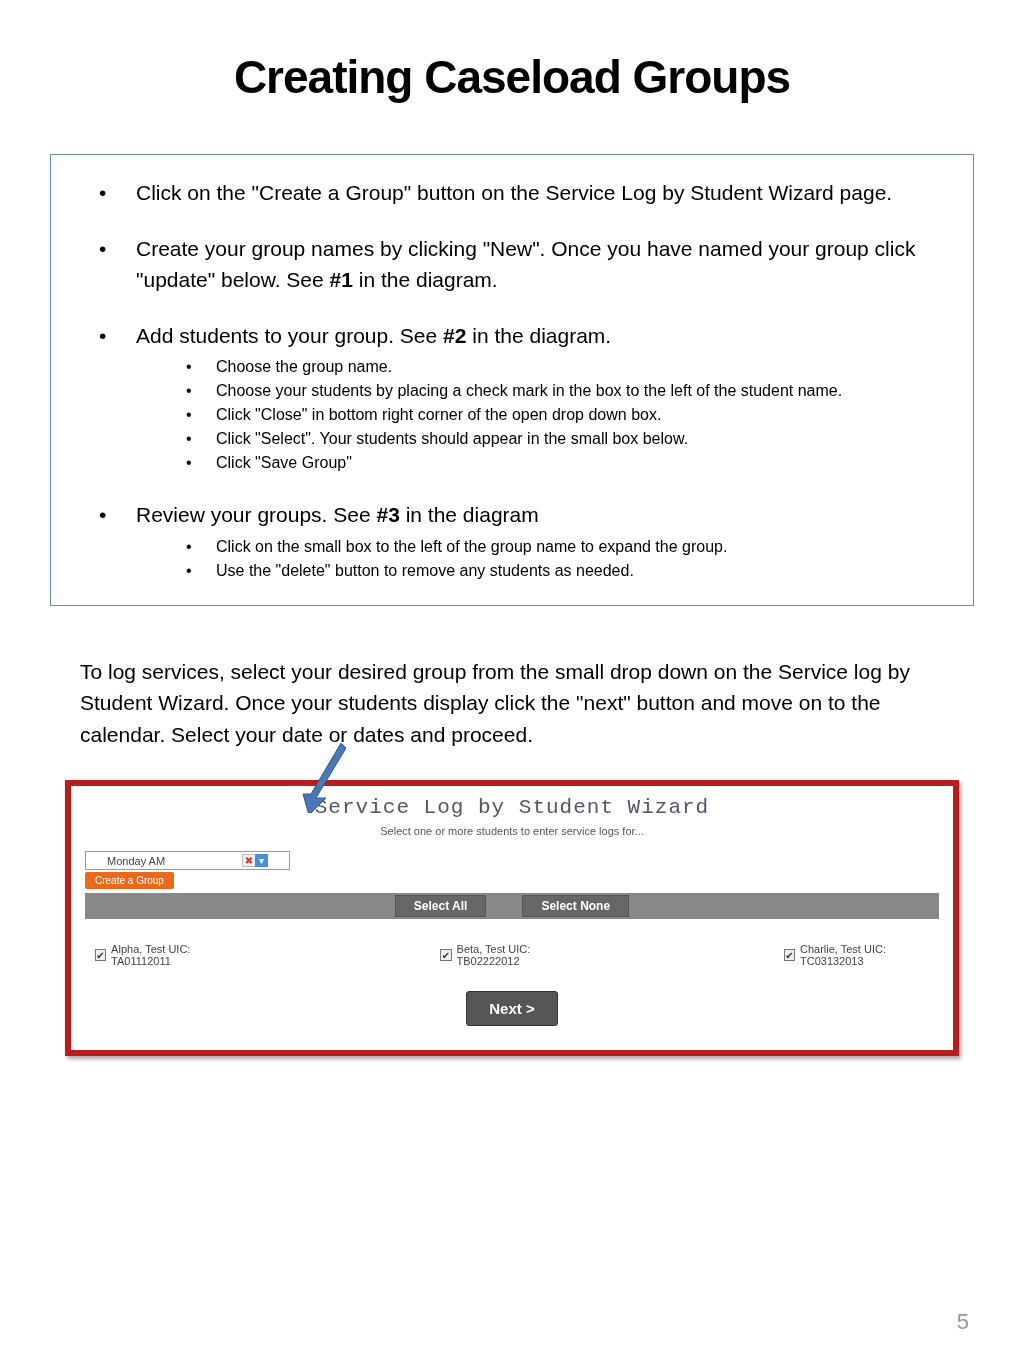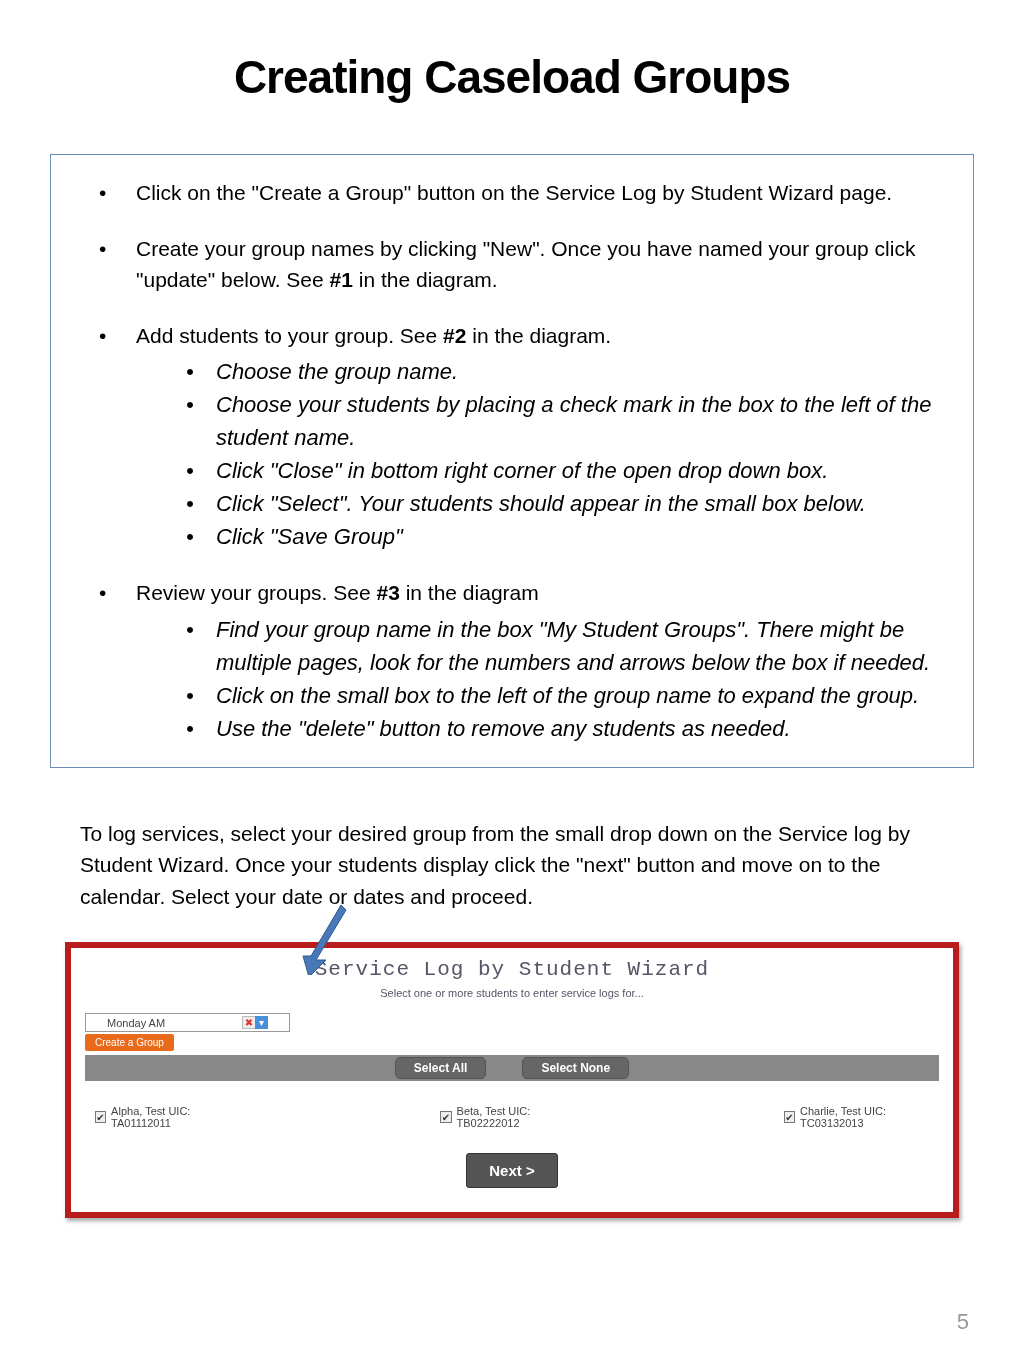--- a/index.html
+++ b/index.html
@@ -34,25 +34,24 @@
   .box > ul > li:last-child { margin-bottom: 0; margin-top: 16px; }
   .box > ul > li::before {
     content: "•";
     position: absolute;
     left: 18px;
     top: 0;
     font-size: 21px;
   }
   .box ul ul { margin-top: 4px; }
   .box ul ul li {
-    font-size: 22px;
+    font-size: 16px;
     line-height: 1.5;
     position: relative;
     padding-left: 80px;
-    font-style: italic;
   }
   .box ul ul li::before {
     content: "•";
     position: absolute;
     left: 50px;
     top: 0;
   }
   .bold { font-weight: 900; }
   .para {
     font-size: 21px;
@@ -123,21 +122,21 @@
     align-items: center;
     gap: 36px;
     margin-bottom: 24px;
   }
   .sel-btn {
     background: #666;
     color: #fff;
     font-weight: bold;
     font-size: 12px;
     padding: 3px 18px;
-    border-radius: 5px;
+    border-radius: 0;
     border: 1px solid #555;
   }
   .students-row {
     display: flex;
     justify-content: flex-start;
     gap: 200px;
     padding-left: 10px;
     margin-bottom: 24px;
   }
   .student {
@@ -198,21 +197,20 @@
         <li>Choose the group name.</li>
         <li>Choose your students by placing a check mark in the box to the left of the student name.</li>
         <li>Click "Close" in bottom right corner of the open drop down box.</li>
         <li>Click "Select". Your students should appear in the small box below.</li>
         <li>Click "Save Group"</li>
       </ul>
     </li>
     <li>
       <span>Review your groups. See </span><span class="bold">#3</span><span> in the diagram</span>
       <ul>
-        <li>Find your group name in the box "My Student Groups". There might be multiple pages, look for the numbers and arrows below the box if needed.</li>
         <li>Click on the small box to the left of the group name to expand the group.</li>
         <li>Use the "delete" button to remove any students as needed.</li>
       </ul>
     </li>
   </ul>
 </div>
 
 <p class="para">To log services, select your desired group from the small drop down on the Service log by Student Wizard. Once your students display click the "next" button and move on to the calendar. Select your date or dates and proceed.</p>
 
 <div class="screenshot">

